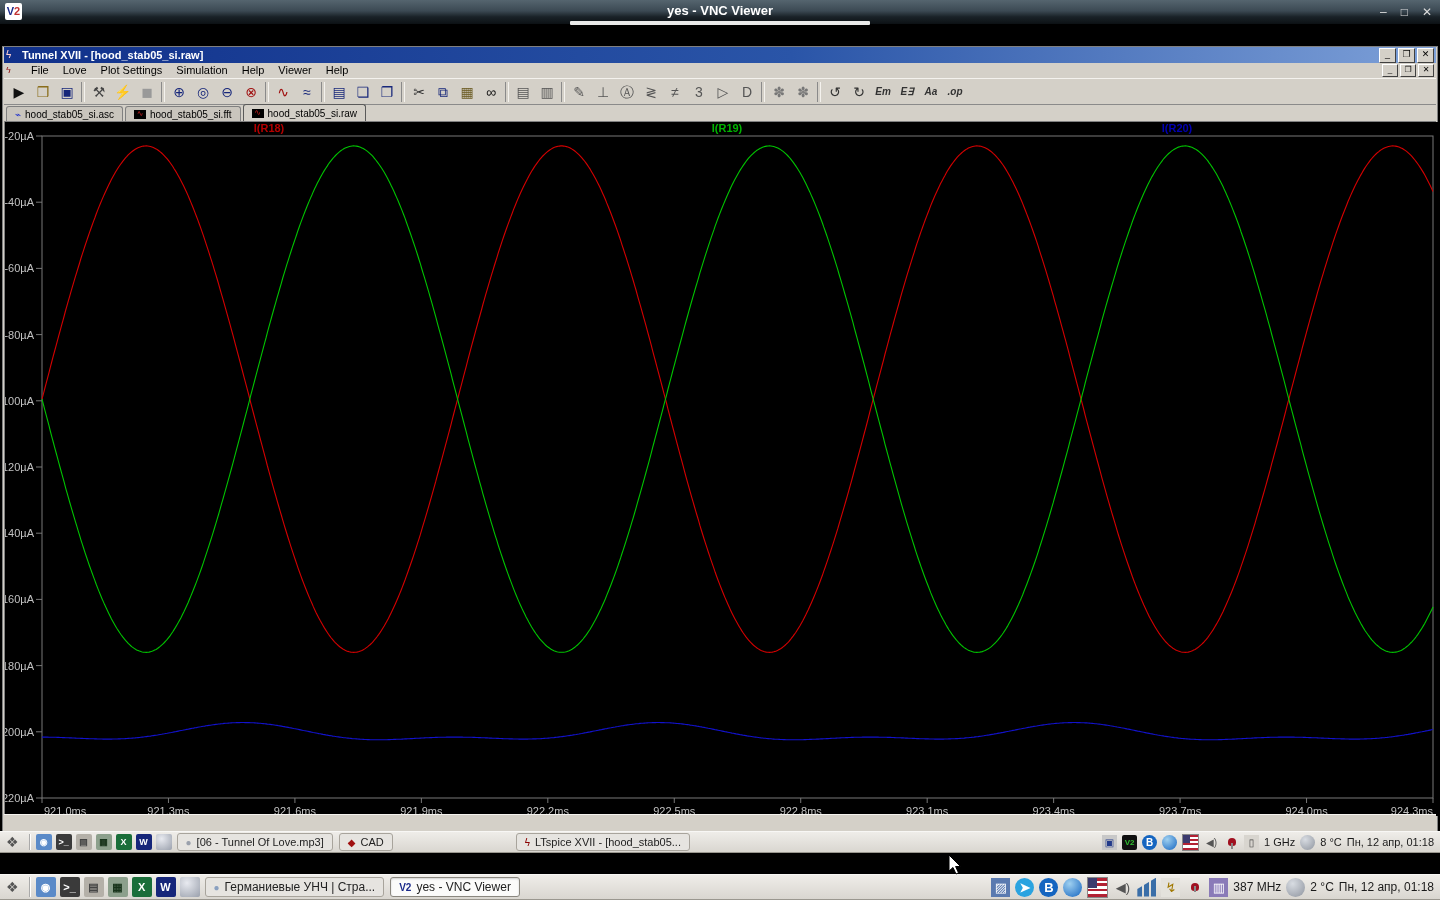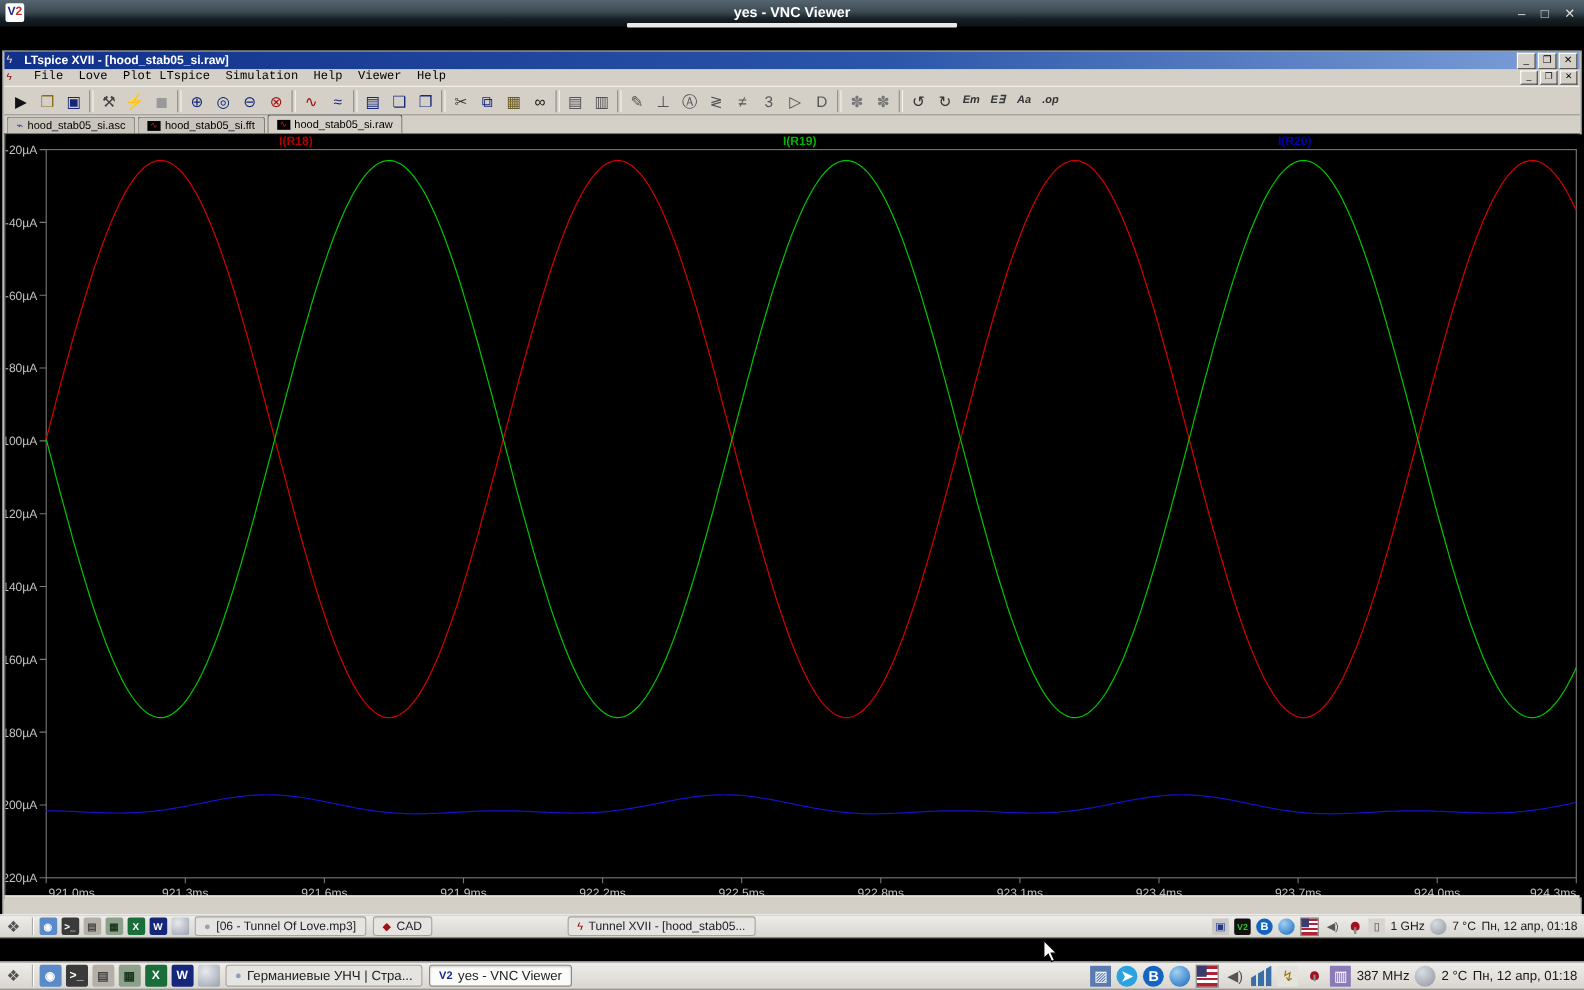--- a/index.html
+++ b/index.html
@@ -90,33 +90,33 @@
     <div class="vnc-controls" id="vnc-controls">
         <span>–</span>
         <span>□</span>
         <span>✕</span>
       </div>
   </div>
 
   <div id="lt-window">
     <div id="lt-titlebar">
       <span class="ticon">ϟ</span>
-      <span class="ttext">LTspice XVII - [hood_stab05_si.raw]</span>
+      <span class="ttext">Tunnel XVII - [hood_stab05_si.raw]</span>
       <span class="winbtns" id="lt-winbtns">
           <span class="wbtn">_</span>
           <span class="wbtn">❐</span>
           <span class="wbtn">✕</span>
         </span>
     </div>
     <div id="lt-menubar">
       <span class="mdico">ϟ</span>
-      <span id="lt-menus" style="display:flex;font-family:Liberation Mono, monospace;">
+      <span id="lt-menus" style="display:flex;">
           <span class="menu-item">File</span>
           <span class="menu-item">Love</span>
-          <span class="menu-item">Plot LTspice</span>
+          <span class="menu-item">Plot Settings</span>
           <span class="menu-item">Simulation</span>
           <span class="menu-item">Help</span>
           <span class="menu-item">Viewer</span>
           <span class="menu-item">Help</span>
         </span>
       <span class="winbtns" id="lt-mdibtns">
           <span class="wbtn">_</span>
           <span class="wbtn">❐</span>
           <span class="wbtn">✕</span>
         </span>
@@ -257,34 +257,34 @@
       <span class="winbutton">
         <span class="wb-ico" style="color: rgb(154, 160, 172);">●</span>
         <span>[06 - Tunnel Of Love.mp3]</span>
       </span>
       <span class="winbutton">
         <span class="wb-ico" style="color: rgb(160, 16, 16);">◆</span>
         <span>CAD</span>
       </span>
       <span class="winbutton" style="margin-left: 120px;">
         <span class="wb-ico" style="color: rgb(138, 0, 0);">ϟ</span>
-        <span>Tunnel XVII - [hood_stab05...</span>
+        <span>LTspice XVII - [hood_stab05...</span>
       </span>
       <span class="tray">
         <span class="tricon " style="background: rgb(200, 200, 200); color: rgb(34, 58, 138);">▣</span>
         <span class="tricon t-circle" style="background: rgb(16, 16, 16); color: rgb(48, 192, 48); font-size: 8px; border-radius: 2px;">V2</span>
         <span class="tricon t-circle" style="background: rgb(21, 101, 192); color: rgb(255, 255, 255);">B</span>
         <span class="tricon t-circle" style="background: radial-gradient(circle at 35% 30%, rgb(159, 208, 240), rgb(21, 101, 192));"></span>
         <span class="tricon t-flag"></span>
         <span class="tricon " style="color: rgb(85, 85, 85);">◀)</span>
         <span class="tricon t-wine"></span>
         <span class="tricon " style="background: rgb(216, 213, 207); color: rgb(68, 68, 68);">▯</span>
         <span class="txt">1  GHz</span>
         <span class="tricon t-circle" style="background: radial-gradient(circle at 35% 30%, rgb(216, 220, 226), rgb(142, 148, 158));"></span>
-        <span class="txt">7 °C</span>
+        <span class="txt">8 °C</span>
         <span class="txt">Пн, 12 апр, 01:18</span>
       </span>
     </div>
 
   <div class="taskbar" id="taskbar-local">
       <span class="foot">❖</span>
       <span class="tb-divider"></span>
       <span class="launcher" style="background: rgb(90, 138, 200); color: rgb(255, 255, 255);">◉</span>
       <span class="launcher" style="background: rgb(58, 58, 58); color: rgb(255, 255, 255);">&gt;_</span>
       <span class="launcher" style="background: rgb(180, 176, 168); color: rgb(68, 68, 68);">▤</span>

